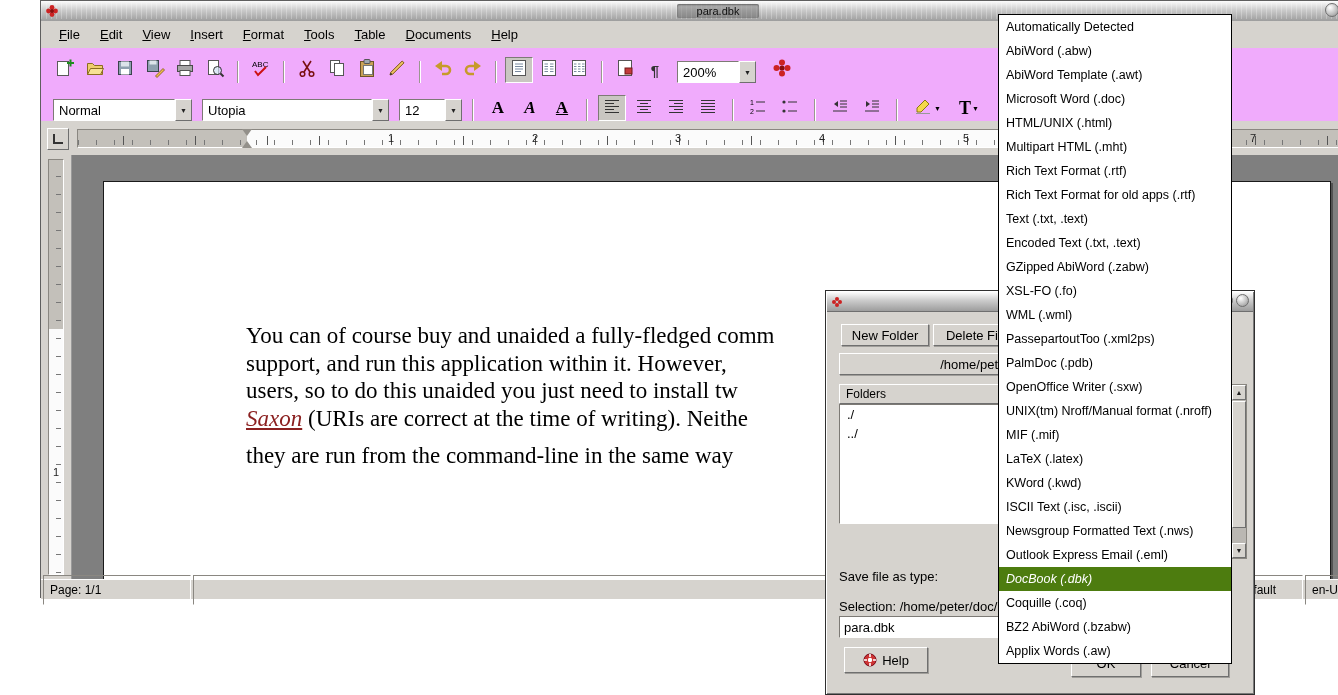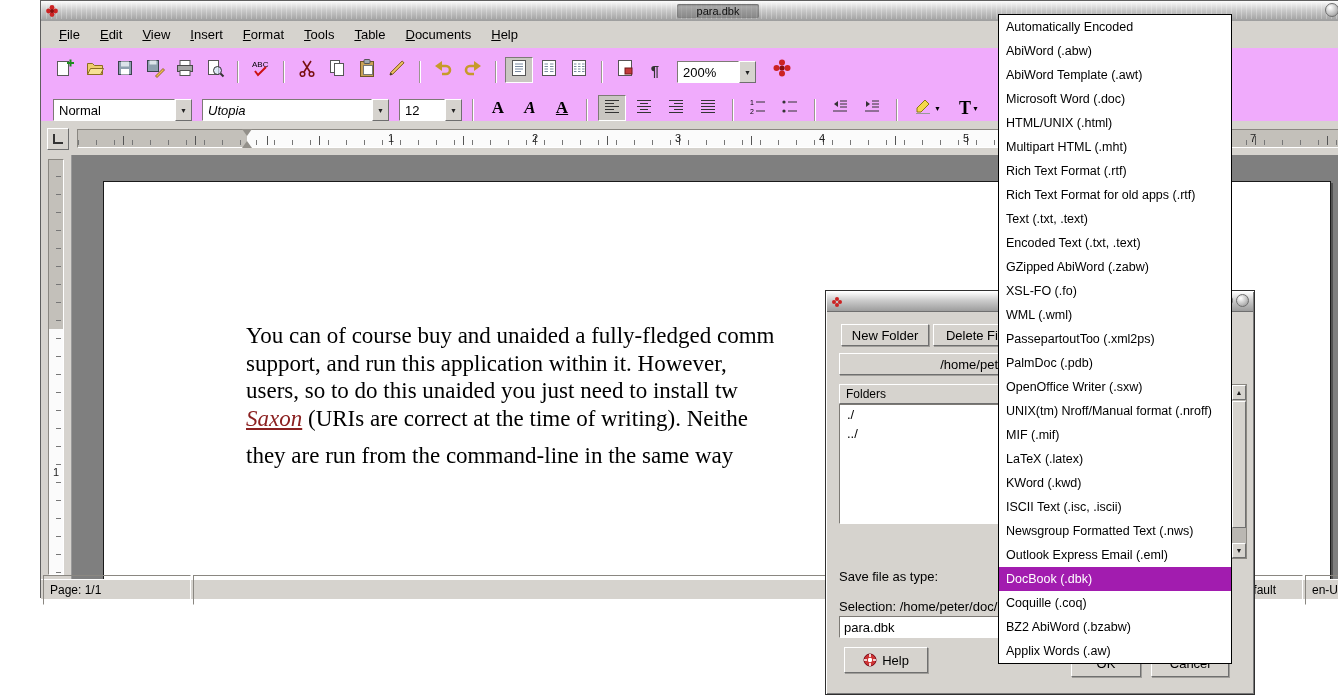--- a/index.html
+++ b/index.html
@@ -111,21 +111,21 @@
   .listbox{background:#fff;border:1px solid;border-color:#7d7a75 #fff #fff #7d7a75;box-sizing:border-box;}
   .litem{font-size:13px;padding:2px 7px;}
   .entry{background:#fff;border:1px solid;border-color:#7d7a75 #fff #fff #7d7a75;box-sizing:border-box;
         font-size:13px;padding:0 4px;font-family:"Liberation Sans",sans-serif;outline:none;}
   .dscroll{position:absolute;background:#bab7b2;border:1px solid #8a8781;box-sizing:border-box;}
 
   
   #ftdrop{position:absolute;left:958px;top:14px;width:232px;background:#fff;border:1px solid #000;
           z-index:20;font-size:12.5px;}
   .dd-item{height:24px;line-height:24px;padding-left:7px;white-space:nowrap;overflow:hidden;}
-  .dd-item.sel{background:#a21caf;color:#fff;}
+  .dd-item.sel{background:#4d7c0f;color:#fff;font-style:italic;}
 </style>
 </head>
 <body>
 
 <div id="screen">
 
   <div id="main-window">
 
     <div class="titlebar">
       <span class="win-icon">
@@ -288,21 +288,21 @@
             </svg></span>
         </span>
     </div>
 
     <div class="toolbar tb2">
       <span class="combo">
         <span class="field" style="width:122px;">Normal</span>
         <span class="cbtn">▼</span>
       </span>
       <span class="combo" style="margin-left:6px;">
-        <span class="field" style="width:170px;font-style:italic;">Utopia</span>
+        <span class="field" style="width:170px;">Utopia</span>
         <span class="cbtn">▼</span>
       </span>
       <span class="combo" style="margin-left:6px;">
         <span class="field" style="width:46px;">12</span>
         <span class="cbtn">▼</span>
       </span>
       <span class="tsep"></span>
       <span class="tbtn">
           <span class="fa">A</span>
         </span>
@@ -478,21 +478,21 @@
             <path d="M7 1v3M7 10v3M1 7h3M10 7h3" stroke="#fff" stroke-width="1.6"></path>
           </svg>
         </span>
       <span>Help</span>
     </span>
     <span class="gbtn abs" style="left:245px;top:358px;width:70px;height:28px;">OK</span>
     <span class="gbtn abs" style="left:325px;top:358px;width:78px;height:28px;">Cancel</span>
   </div>
 
   <div id="ftdrop">
-    <div class="dd-item">Automatically Encoded</div>
+    <div class="dd-item">Automatically Detected</div>
     <div class="dd-item">AbiWord (.abw)</div>
     <div class="dd-item">AbiWord Template (.awt)</div>
     <div class="dd-item">Microsoft Word (.doc)</div>
     <div class="dd-item">HTML/UNIX (.html)</div>
     <div class="dd-item">Multipart HTML (.mht)</div>
     <div class="dd-item">Rich Text Format (.rtf)</div>
     <div class="dd-item">Rich Text Format for old apps (.rtf)</div>
     <div class="dd-item">Text (.txt, .text)</div>
     <div class="dd-item">Encoded Text (.txt, .text)</div>
     <div class="dd-item">GZipped AbiWord (.zabw)</div>

